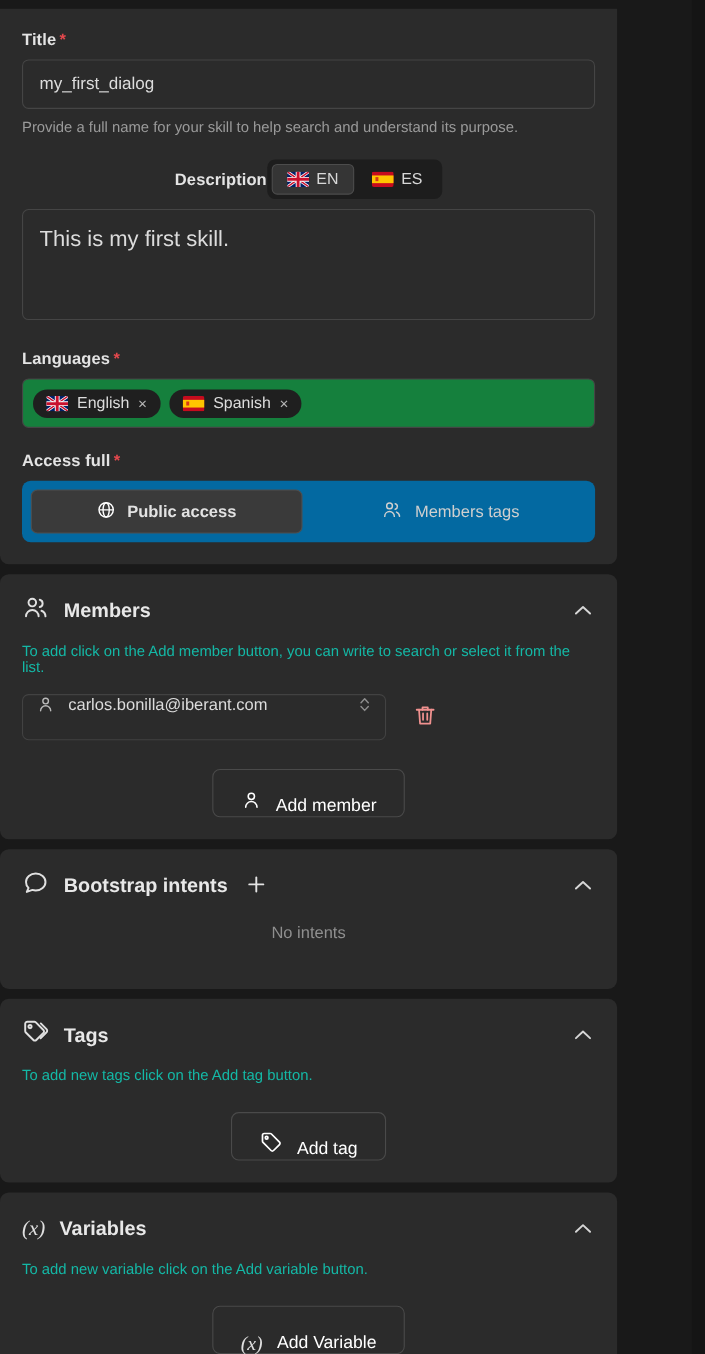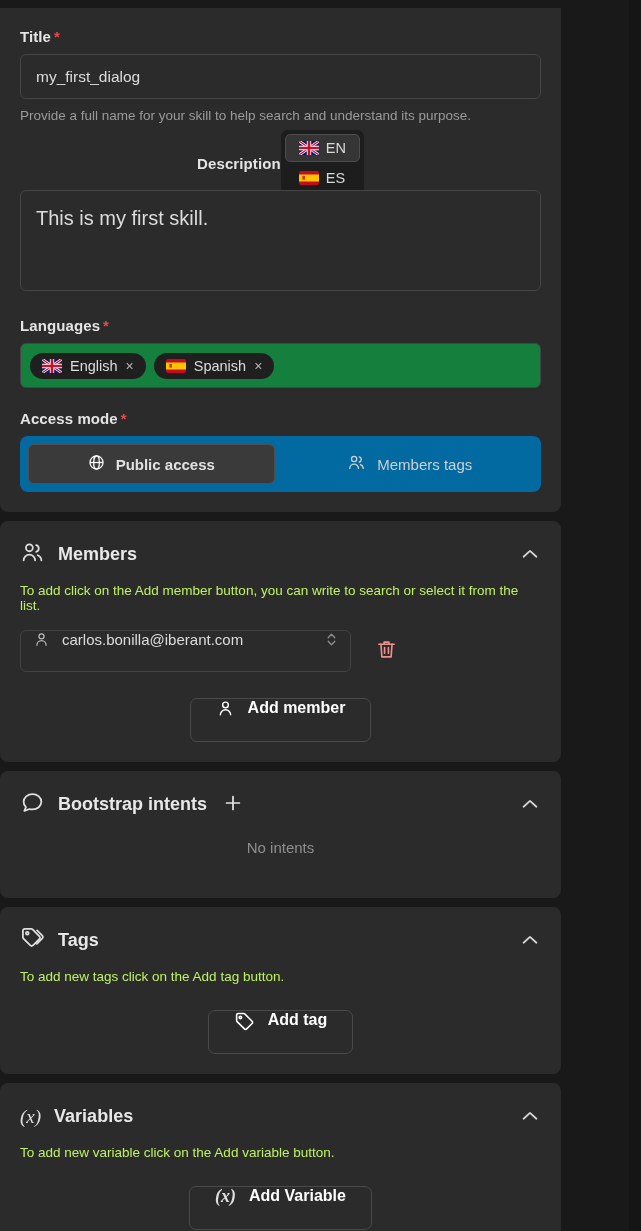--- a/index.html
+++ b/index.html
@@ -84,21 +84,20 @@
     height: 38px;
   }
 
   
   .lang-toggle {
     display: flex;
     background: #1d1d1d;
     border-radius: 7px;
     padding: 4px;
     gap: 2px;
-    flex-direction: column;
   }
   .lang-btn {
     display: flex;
     align-items: center;
     gap: 7px;
     padding: 5px 13px;
     border-radius: 5px;
     font-size: 14.5px;
     color: #d8d8d8;
     border: 1px solid transparent;
@@ -210,21 +209,21 @@
     align-items: center;
   }
   .plus-btn {
     background: none; border: none; cursor: pointer;
     color: #e0e0e0; display: flex; align-items: center;
     padding: 0 2px;
   }
   .sec-desc {
     margin-top: 14px;
     font-size: 13.5px;
-    color: #bef264;
+    color: #14b8a6;
   }
 
   
   .member-row {
     margin-top: 17px;
     display: flex;
     align-items: center;
     gap: 20px;
   }
   .select-box {
@@ -256,30 +255,30 @@
   }
 
   
   .action-row {
     margin-top: 26px;
     display: flex;
     justify-content: center;
   }
   .action-btn {
     display: flex;
-    align-items: flex-start;
+    align-items: flex-end;
     gap: 13px;
     height: 44px;
     padding: 0 25px;
     background: #2b2b2b;
     border: 1px solid #4a4a4a;
     border-radius: 7px;
     color: #ffffff;
     font-size: 16px;
-    font-weight: bold;
+    font-weight: normal;
     cursor: pointer;
     font-family: "Liberation Sans", sans-serif;
   }
 
   .empty-note {
     margin-top: 20px;
     text-align: center;
     font-size: 15px;
     color: #8f8f8f;
   }
@@ -372,21 +371,21 @@
             </span>
             <span>Spanish</span>
             <span class="chip-x">×</span>
           </span>
         </div>
       </div>
 
       
       <div class="block">
         <div class="field-label">
-          <span>Access mode</span><span class="req">*</span>
+          <span>Access full</span><span class="req">*</span>
         </div>
         <div class="segmented">
           <button class="seg active">
             <span>
               <svg width="17" height="17" viewBox="0 0 24 24" fill="none" stroke="#fff" stroke-width="1.8">
                 <circle cx="12" cy="12" r="9.2"></circle>
                 <path d="M3 12h18"></path>
                 <ellipse cx="12" cy="12" rx="4" ry="9.2"></ellipse>
               </svg>
             </span>

